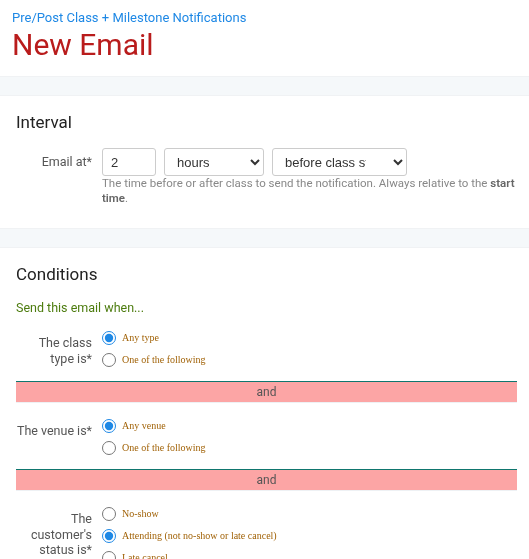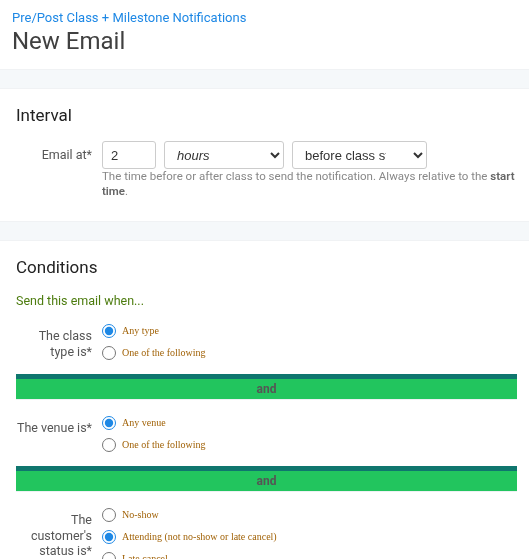--- a/index.html
+++ b/index.html
@@ -6,53 +6,53 @@
   body {
     margin: 0;
     font-family: -apple-system, BlinkMacSystemFont, "Segoe UI", Roboto, Arial, sans-serif;
     font-size: 13px;
     color: #333;
     background: #fff;
     width: 529px;
   }
   .page-pad { padding: 10px 12px 4px 12px; }
   a.crumb { color: #1e88e5; text-decoration: none; font-size: 13px; }
-  h1.page-title { margin: 2px 0 10px 0; font-size: 24px; font-weight: 400; color: #404040; }
+  h1.page-title { margin: 2px 0 10px 0; font-size: 30px; font-weight: 400; color: #b91c1c; }
   .section-gap { height: 20px; background: #f5f8fa; border-top:1px solid #f0f2f4; border-bottom:1px solid #f0f2f4; margin: 0; }
   .section { padding: 16px 12px 4px 16px; }
   .section h2 { margin: 0 0 16px 0; font-size: 17px; font-weight: 400; color: #222; }
   .field-row { display: flex; align-items: flex-start; margin-bottom: 6px; }
   .field-label { width: 86px; text-align: right; padding-right: 10px; color: #555; font-size: 12.5px; padding-top: 6px; line-height: 1.25; }
   .field-body { flex: 1; }
   .controls { display: flex; gap: 8px; align-items: center; flex-wrap: wrap; }
   input[type="text"].num {
     width: 54px; height: 28px; border: 1px solid #ccc; border-radius: 3px;
     padding: 0 8px; font-size: 13px; color: #333;
   }
   select.sel {
     height: 28px; border: 1px solid #ccc; border-radius: 3px;
     padding: 0 24px 0 8px; font-size: 13px; color: #333; background: #fff;
   }
-  select.sel.unit { width: 120px; font-style: italic; }
+  select.sel.unit { width: 100px; }
   select.sel.rel { width: 135px; }
   .help-text { color: #888; font-size: 11.5px; line-height: 1.3; }
   .help-text b { color: #666; font-weight: 600; }
   .sub-intro { color: #4d7c0f; font-size: 12.5px; margin: 0 0 14px 0; }
   .radio-group { display: flex; flex-direction: column; gap: 8px; padding-top: 2px; }
   .radio-row { display: flex; align-items: center; gap: 6px; }
   .radio-row input[type="radio"] { accent-color: #1e88e5; margin:0; width:14px; height:14px; }
   .radio-row label { font-size: 10px; color: #a16207; cursor: pointer; font-family: Liberation Serif, serif; }
   .and-sep {
     margin: 14px 0 14px 0;
-    background: #22c55e;
-    border-top: 5px solid #0f766e;
+    background: #fca5a5;
+    border-top: 1px solid #0f766e;
     border-bottom: 1px solid #eef1f4;
     text-align: center;
     font-size: 12px;
-    font-weight: 700;
+    font-weight: 400;
     color: #555;
     padding: 3px 0;
   }
 </style>
 </head>
 <body>
 
 <div class="page-pad">
   <a href="#" class="crumb">Pre/Post Class + Milestone Notifications</a>
   <h1 class="page-title">New Email</h1>

